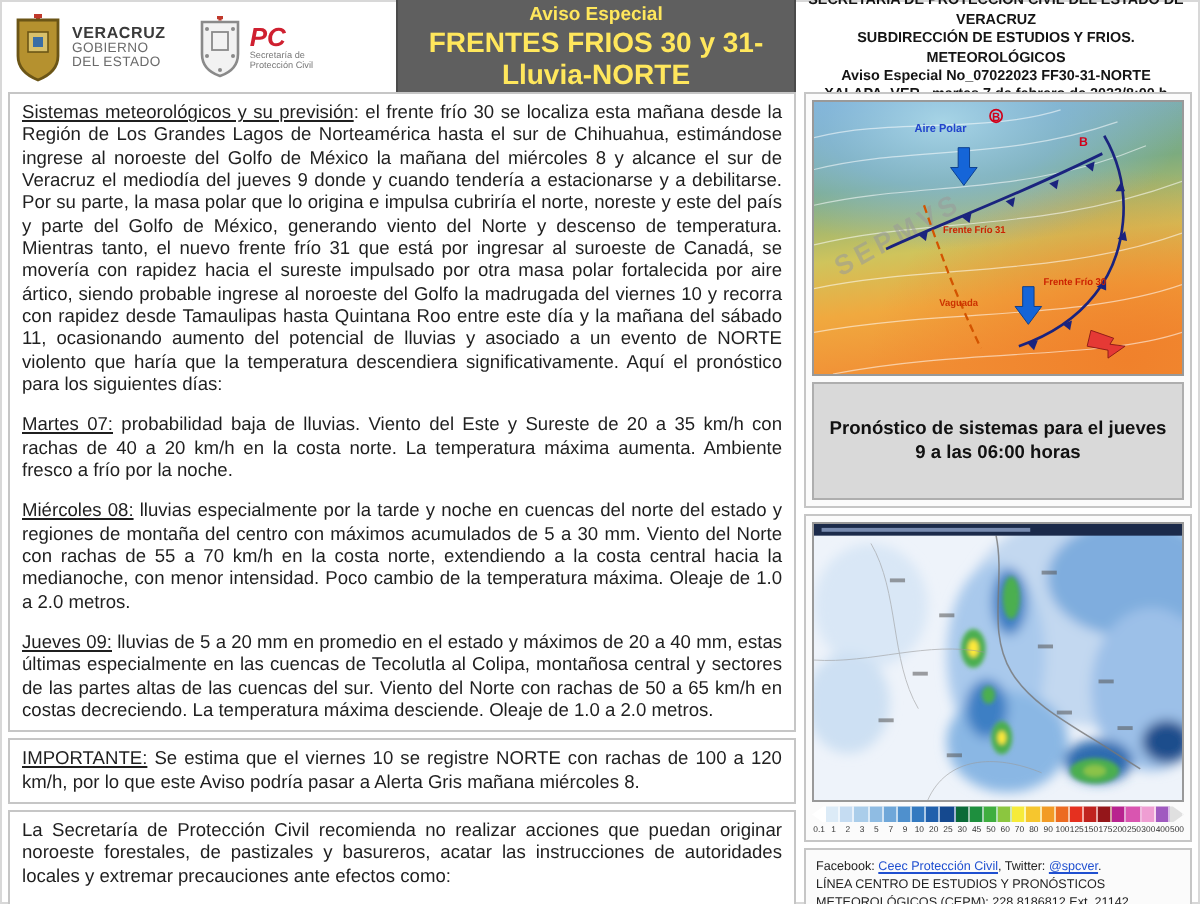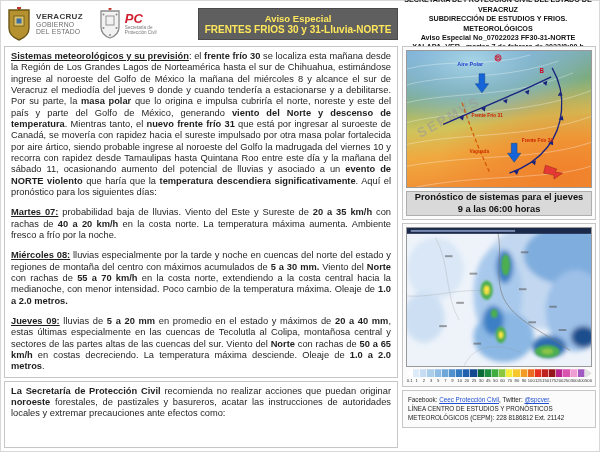--- a/index.html
+++ b/index.html
@@ -12,42 +12,42 @@
   .header { height: 41px; display: flex; align-items: center; gap: 6px; padding: 1px 2px; }
   .logos { display: flex; align-items: center; gap: 16px; width: 186px; flex: none; }
   .logo { display: flex; align-items: center; gap: 4px; }
   .logo-text .l1 { font-size: 8px; font-weight: bold; color: #3a3a3a; letter-spacing: .3px; }
   .logo-text .l2 { font-size: 6.8px; color: #6b6b6b; letter-spacing: .2px; }
   .pc-abbr { font-size: 13px; font-weight: bold; color: #cf2030; line-height: 1; font-style: italic; }
   .pc-sub { font-size: 4.6px; color: #777; line-height: 1.2; }
   .titlebox { width: 200px; flex: none; background: #5f5f5f; color: #ffe75c; text-align: center;
               padding: 4px 2px; border: 1px solid #4a4a4a; }
   .titlebox .t1 { font-size: 9.5px; font-weight: bold; }
-  .titlebox .t2 { font-size: 10px; font-weight: bold; }
+  .titlebox .t2 { font-size: 14px; font-weight: bold; }
   .issuer { flex: 1; text-align: center; font-weight: bold; font-size: 7.2px; line-height: 1.3;
             color: #141414; padding-right: 2px; }
 
   
   .content { flex: 1; display: flex; gap: 4px; }
   .left { width: 394px; flex: none; display: flex; flex-direction: column; gap: 3px; }
   .box { border: 1px solid #c6c6c6; background: #fff; padding: 4px 6px; font-size: 9.3px;
          line-height: 1.22; color: #1f1f1f; text-align: justify; }
   .box p + p { margin-top: 9px; }
-  .b { font-weight: bold; }
+  .b { font-weight: normal; }
   .u { text-decoration: underline; }
   .lnk { color: #1f4fd0; text-decoration: underline; }
   .main-box { flex: 1; }
   .rec-box { flex: 1; }
 
   
   .right { flex: 1; display: flex; flex-direction: column; gap: 3px; }
   .rbox { border: 1px solid #c6c6c6; background: #fbfbfb; padding: 3px; }
   .mapimg { display: block; width: 100%; border: 1px solid #999; background: #fff; }
   .caption { background: #d9d9d9; border: 1px solid #aeaeae; text-align: center; font-weight: bold;
-             font-size: 9.3px; line-height: 1.25; color: #111; padding: 0 4px; margin-top: 3px; }
+             font-size: 9.3px; line-height: 1.25; color: #111; padding: 17px 4px; margin-top: 3px; }
   .scalewrap { margin-top: 2px; }
   .scalebar { display: flex; height: 8px; width: 100%;
               clip-path: polygon(0% 50%, 3% 0%, 97% 0%, 100% 50%, 97% 100%, 3% 100%); }
   .scalebar span { flex: 1; border-right: 1px solid rgba(255,255,255,.6); }
   .scalevals { display: flex; margin-top: 1px; }
   .scalevals span { flex: 1; text-align: center; font-size: 4.2px; color: #333; }
   .footer-box { font-size: 6.3px; line-height: 1.45; color: #222; padding: 4px 5px; }
 </style>
 </head>
 <body>
@@ -102,20 +102,23 @@
   </div>
 
   <div class="content">
 
     <div class="left">
       <div class="box main-box">
         <p><span class="b u">Sistemas meteorológicos y su previsión</span><span>: el </span><span class="b">frente frío 30</span><span> se localiza esta mañana desde la Región de Los Grandes Lagos de Norteamérica hasta el sur de Chihuahua, estimándose ingrese al noroeste del Golfo de México la mañana del miércoles 8 y alcance el sur de Veracruz el mediodía del jueves 9 donde y cuando tendería a estacionarse y a debilitarse. Por su parte, la </span><span class="b">masa polar</span><span> que lo origina e impulsa cubriría el norte, noreste y este del país y parte del Golfo de México, generando </span><span class="b">viento del Norte y descenso de temperatura</span><span>. Mientras tanto, el </span><span class="b">nuevo frente frío 31</span><span> que está por ingresar al suroeste de Canadá, se movería con rapidez hacia el sureste impulsado por otra masa polar fortalecida por aire ártico, siendo probable ingrese al noroeste del Golfo la madrugada del viernes 10 y recorra con rapidez desde Tamaulipas hasta Quintana Roo entre este día y la mañana del sábado 11, ocasionando aumento del potencial de lluvias y asociado a un </span><span class="b">evento de NORTE violento</span><span> que haría que la </span><span class="b">temperatura descendiera significativamente</span><span>. Aquí el pronóstico para los siguientes días:</span></p>
         <p><span class="b u">Martes 07:</span><span> probabilidad baja de lluvias. Viento del Este y Sureste de </span><span class="b">20 a 35 km/h</span><span> con rachas de </span><span class="b">40 a 20 km/h</span><span> en la costa norte. La temperatura máxima aumenta. Ambiente fresco a frío por la noche.</span></p>
         <p><span class="b u">Miércoles 08:</span><span> lluvias especialmente por la tarde y noche en cuencas del norte del estado y regiones de montaña del centro con máximos acumulados de </span><span class="b">5 a 30 mm.</span><span> Viento del </span><span class="b">Norte</span><span> con rachas de </span><span class="b">55 a 70 km/h</span><span> en la costa norte, extendiendo a la costa central hacia la medianoche, con menor intensidad. Poco cambio de la temperatura máxima. Oleaje de </span><span class="b">1.0 a 2.0 metros.</span></p>
         <p><span class="b u">Jueves 09:</span><span> lluvias de </span><span class="b">5 a 20 mm</span><span> en promedio en el estado y máximos de </span><span class="b">20 a 40 mm</span><span>, estas últimas especialmente en las cuencas de Tecolutla al Colipa, montañosa central y sectores de las partes altas de las cuencas del sur. Viento del </span><span class="b">Norte</span><span> con rachas de </span><span class="b">50 a 65 km/h</span><span> en costas decreciendo. La temperatura máxima desciende. Oleaje de </span><span class="b">1.0 a 2.0 metros</span><span>.</span></p>
+      </div>
+      <div class="box">
+        <p><span class="b u">IMPORTANTE:</span><span> Se estima que el viernes 10 se registre </span><span class="b">NORTE con rachas de 100 a 120 km/h,</span><span> por lo que este </span><span class="b">Aviso podría pasar a Alerta Gris mañana miércoles 8.</span></p>
       </div>
       <div class="box rec-box">
         <p><span class="b">La Secretaría de Protección Civil</span><span> recomienda no realizar acciones que puedan originar </span><span class="b">noroeste</span><span> forestales, de pastizales y basureros, acatar las instrucciones de autoridades locales y extremar precauciones ante efectos como:</span></p>
 
       </div>
     </div>
 
     <div class="right">
 
       <div class="rbox">

